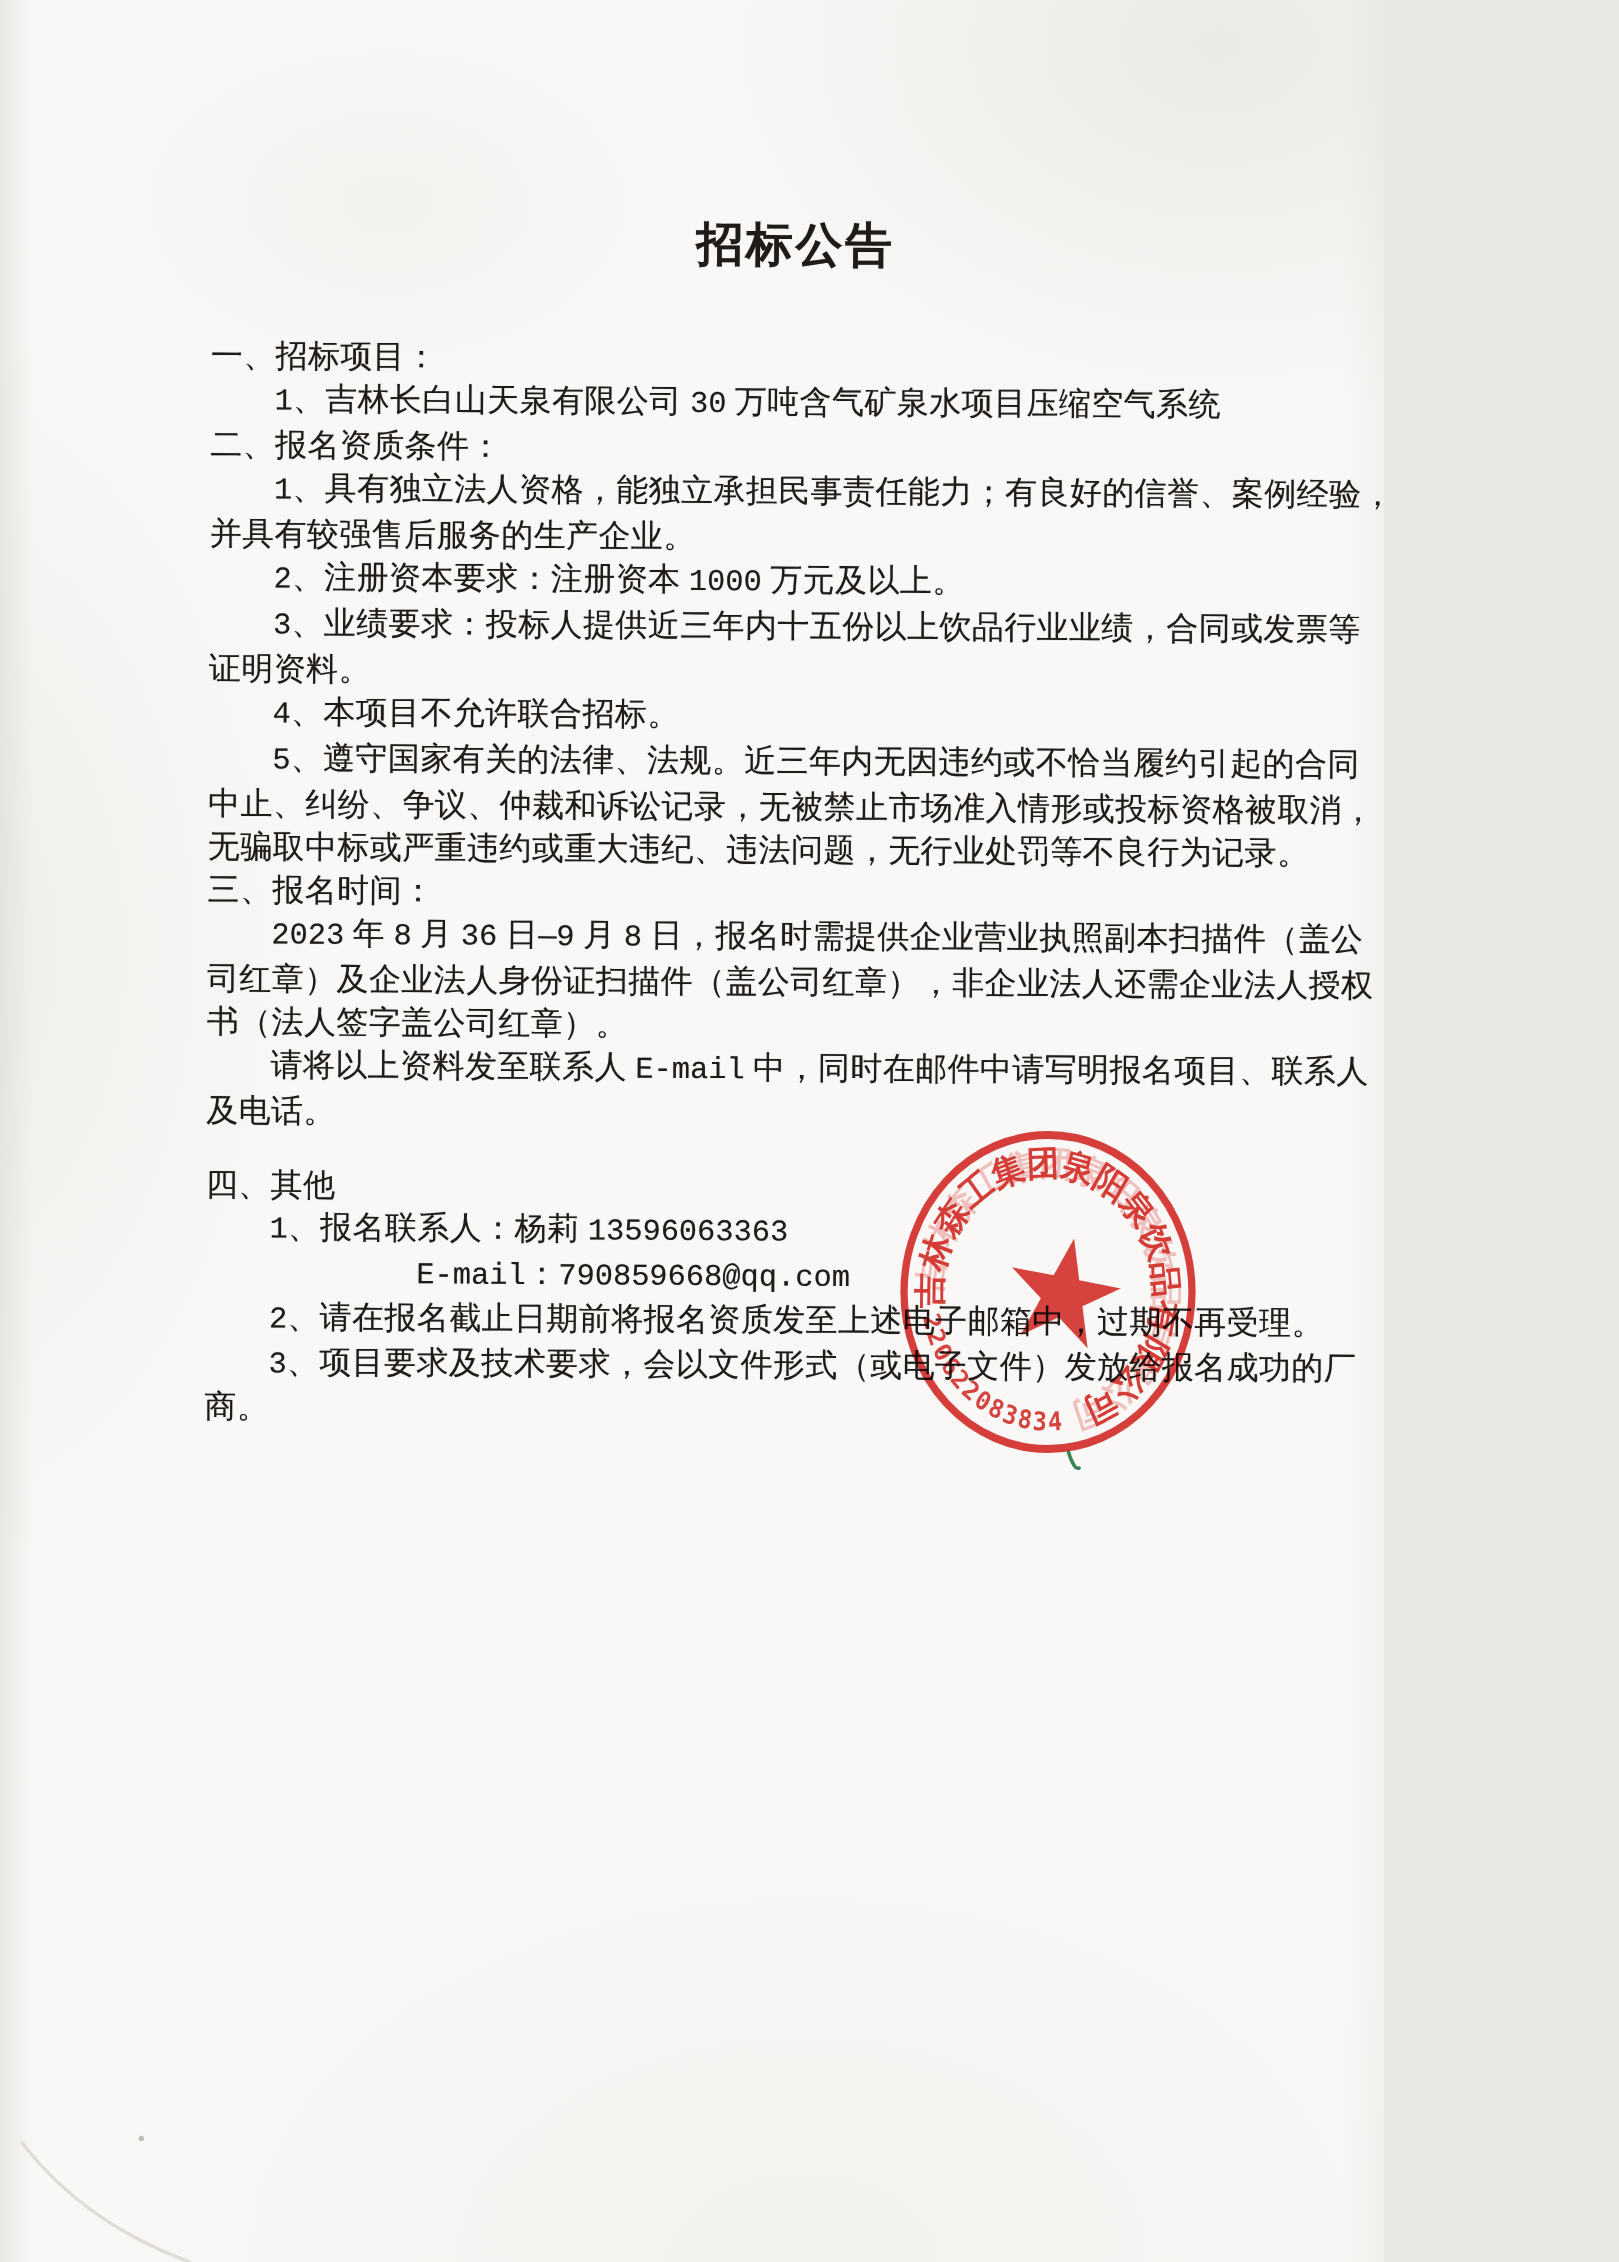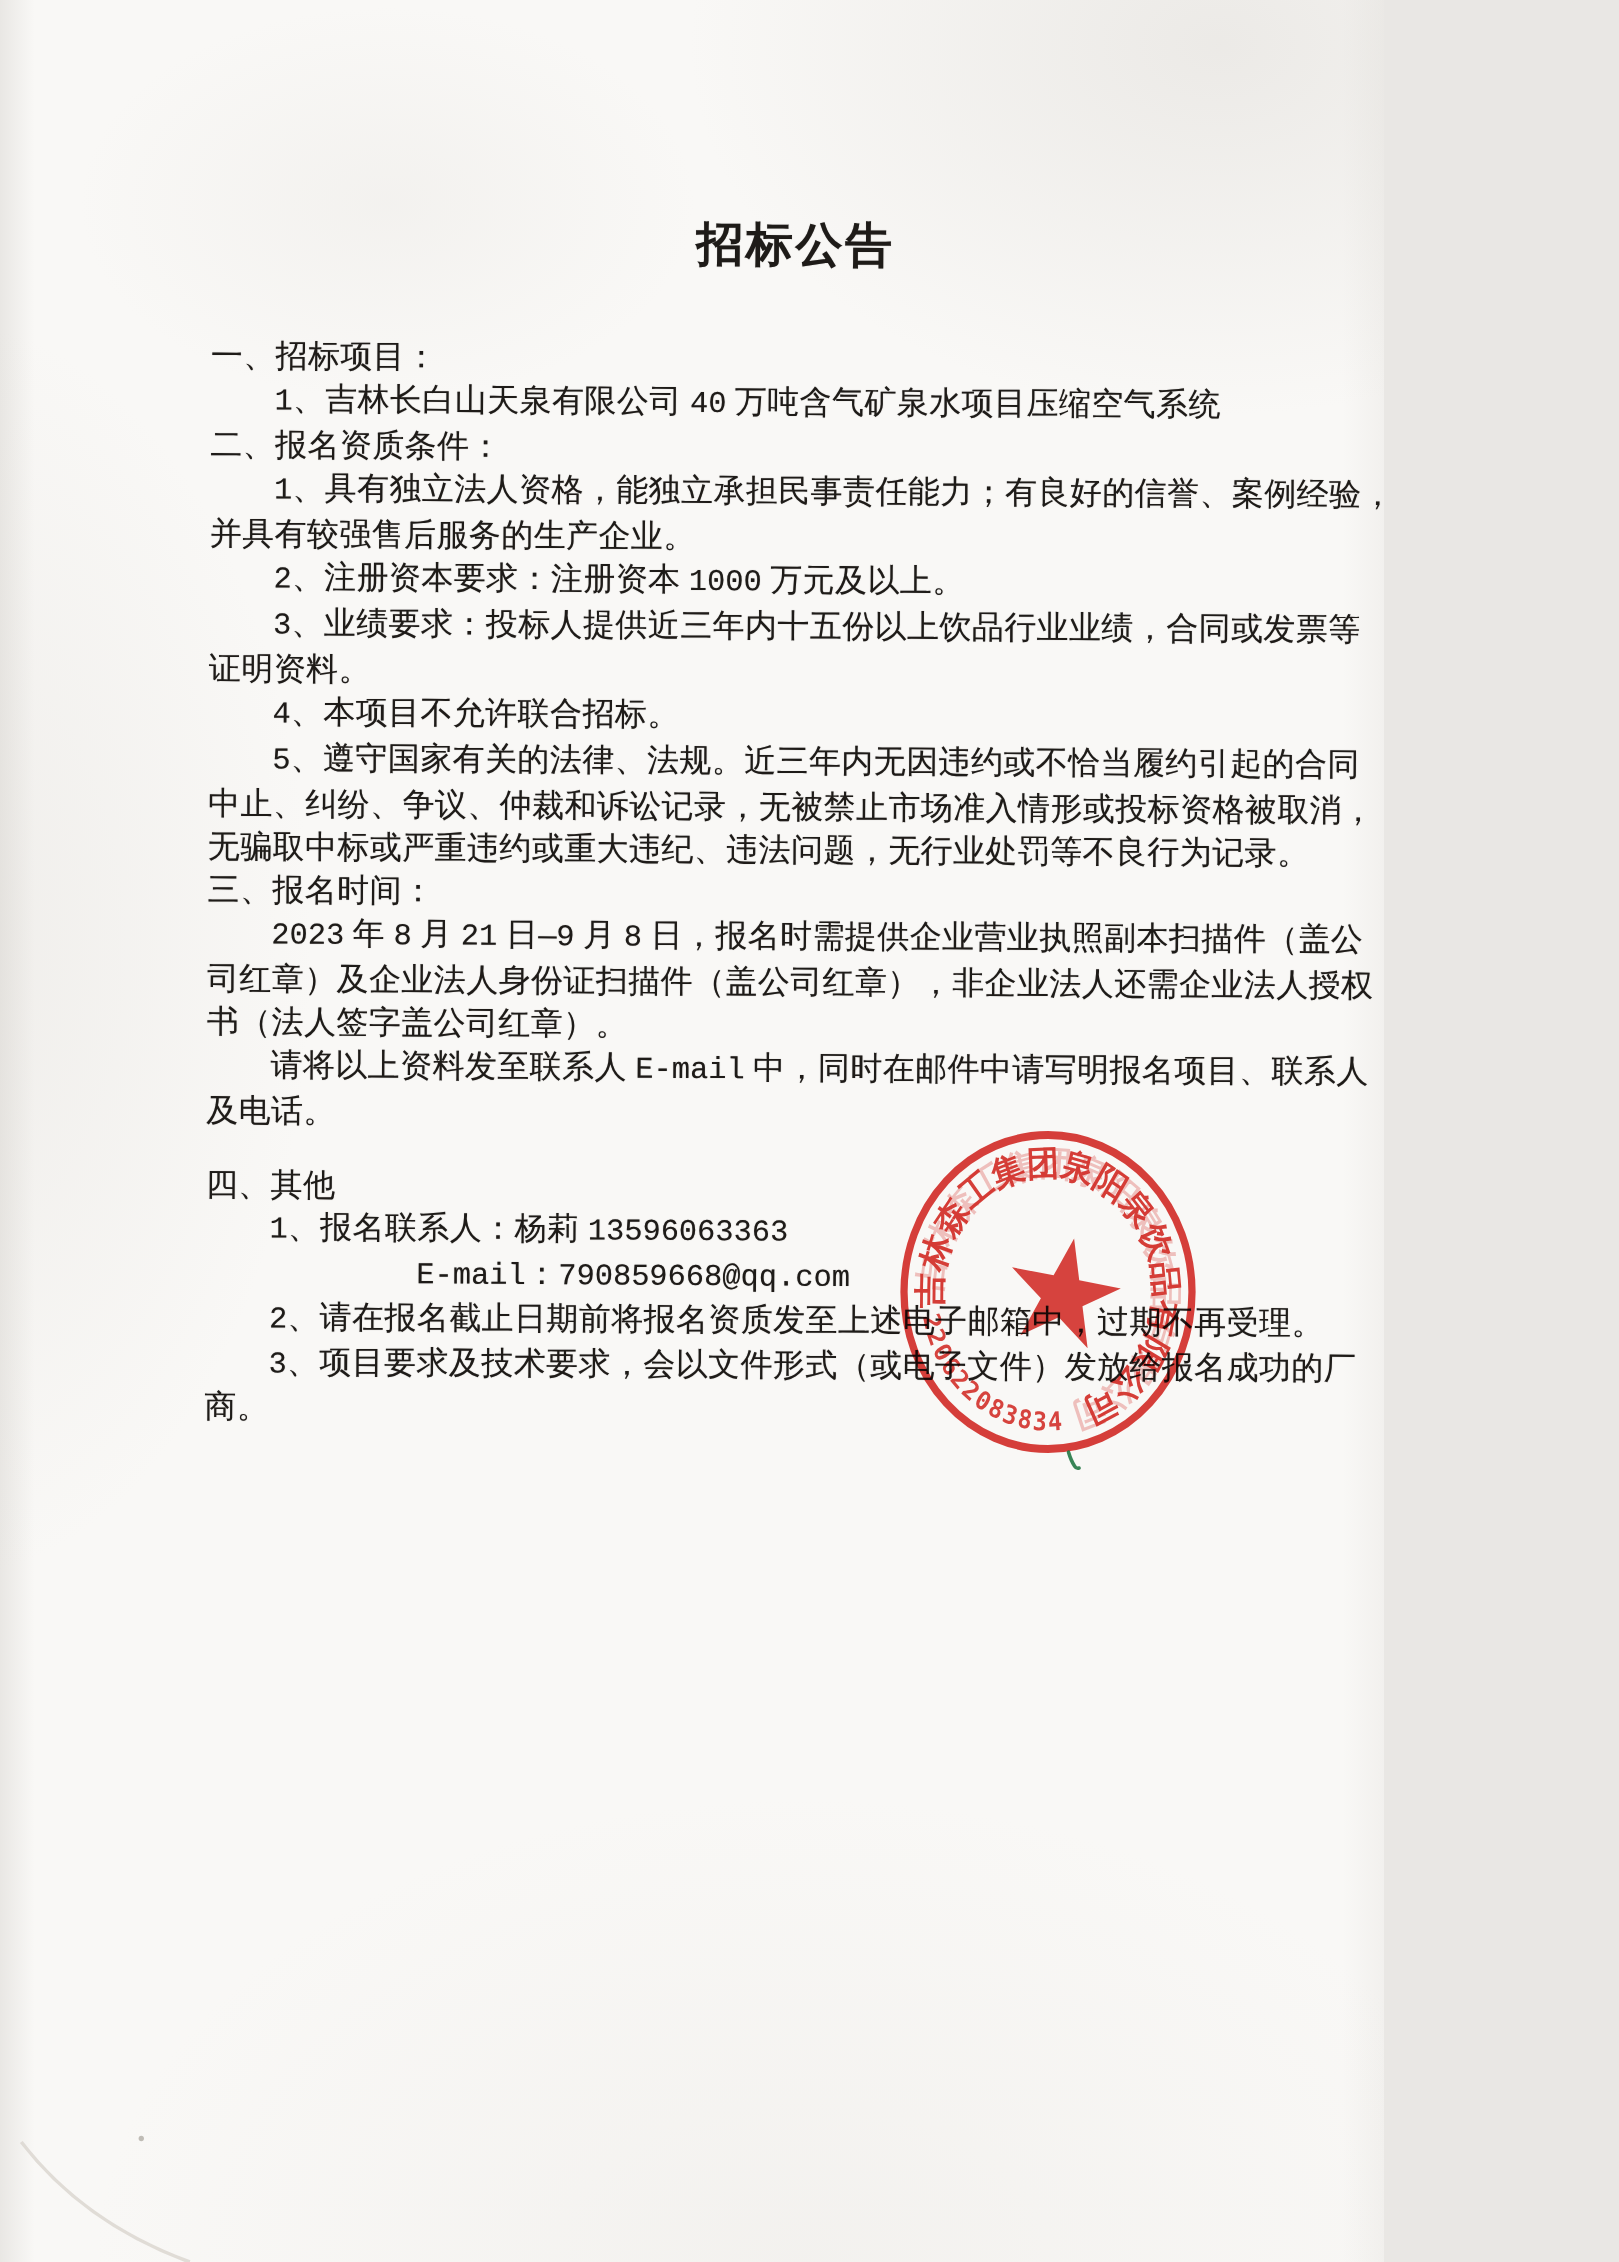--- a/index.html
+++ b/index.html
@@ -58,33 +58,33 @@
 </style>
 </head>
 <body>
 
 <div class="page">
 
   <div class="content">
     <h1 class="title">招标公告</h1>
     <div class="block block-a" id="blockA">
         <div class="line">一、招标项目：</div>
-        <div class="line" style="padding-left: 2em;"><span class="lat">1</span>、吉林长白山天泉有限公司 <span class="lat">40</span> 万吨含气矿泉水项目压缩空气系统</div>
+        <div class="line" style="padding-left: 2em;"><span class="lat">1</span>、吉林长白山天泉有限公司 <span class="lat">30</span> 万吨含气矿泉水项目压缩空气系统</div>
         <div class="line">二、报名资质条件：</div>
         <div class="line" style="padding-left: 2em;"><span class="lat">1</span>、具有独立法人资格，能独立承担民事责任能力；有良好的信誉、案例经验，</div>
         <div class="line">并具有较强售后服务的生产企业。</div>
         <div class="line" style="padding-left: 2em;"><span class="lat">2</span>、注册资本要求：注册资本 <span class="lat">1000</span> 万元及以上。</div>
         <div class="line" style="padding-left: 2em;"><span class="lat">3</span>、业绩要求：投标人提供近三年内十五份以上饮品行业业绩，合同或发票等</div>
         <div class="line">证明资料。</div>
         <div class="line" style="padding-left: 2em;"><span class="lat">4</span>、本项目不允许联合招标。</div>
         <div class="line" style="padding-left: 2em;"><span class="lat">5</span>、遵守国家有关的法律、法规。近三年内无因违约或不恰当履约引起的合同</div>
         <div class="line">中止、纠纷、争议、仲裁和诉讼记录，无被禁止市场准入情形或投标资格被取消，</div>
         <div class="line">无骗取中标或严重违约或重大违纪、违法问题，无行业处罚等不良行为记录。</div>
         <div class="line">三、报名时间：</div>
-        <div class="line" style="padding-left: 2em;"><span class="lat">2023</span> 年 <span class="lat">8</span> 月 <span class="lat">21</span> 日<span class="lat">—9</span> 月 <span class="lat">8</span> 日，报名时需提供企业营业执照副本扫描件（盖公</div>
+        <div class="line" style="padding-left: 2em;"><span class="lat">2023</span> 年 <span class="lat">8</span> 月 <span class="lat">36</span> 日<span class="lat">—9</span> 月 <span class="lat">8</span> 日，报名时需提供企业营业执照副本扫描件（盖公</div>
         <div class="line">司红章）及企业法人身份证扫描件（盖公司红章），非企业法人还需企业法人授权</div>
         <div class="line">书（法人签字盖公司红章）。</div>
         <div class="line" style="padding-left: 2em;">请将以上资料发至联系人 <span class="lat">E-mail</span> 中，同时在邮件中请写明报名项目、联系人</div>
         <div class="line">及电话。</div>
       </div>
     <div class="block block-b" id="blockB">
         <div class="line">四、其他</div>
         <div class="line" style="padding-left: 2em;"><span class="lat">1</span>、报名联系人：杨莉 <span class="lat">13596063363</span></div>
         <div class="line" style="padding-left: 6.6em;"><span class="lat">E-mail</span>：<span class="lat">790859668@qq.com</span></div>
         <div class="line" style="padding-left: 2em;"><span class="lat">2</span>、请在报名截止日期前将报名资质发至上述电子邮箱中，过期不再受理。</div>

